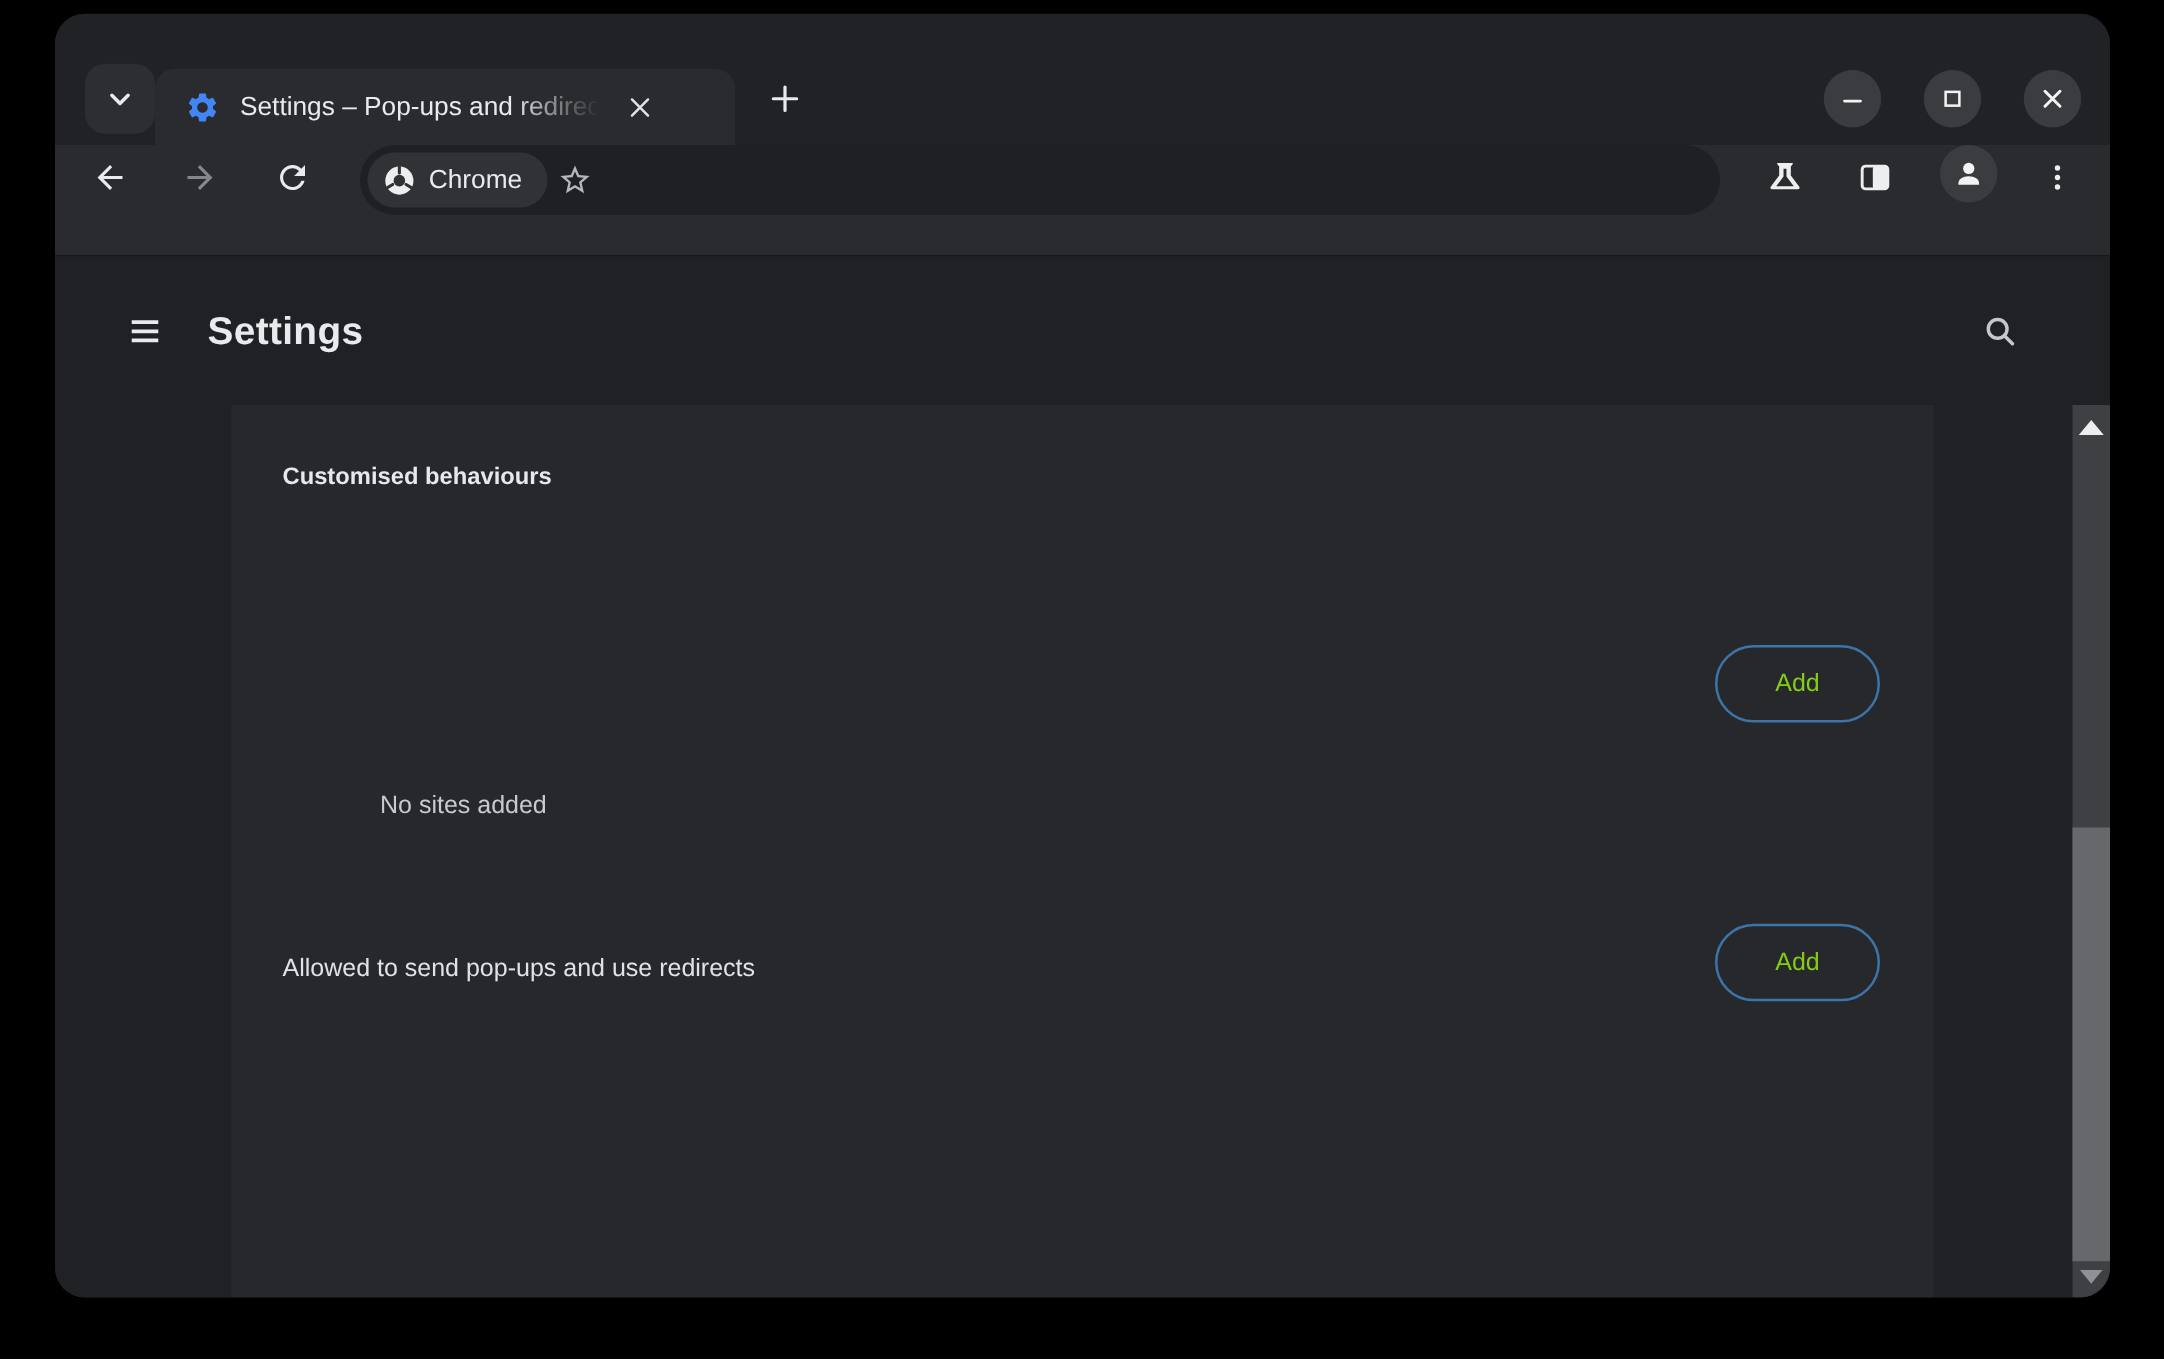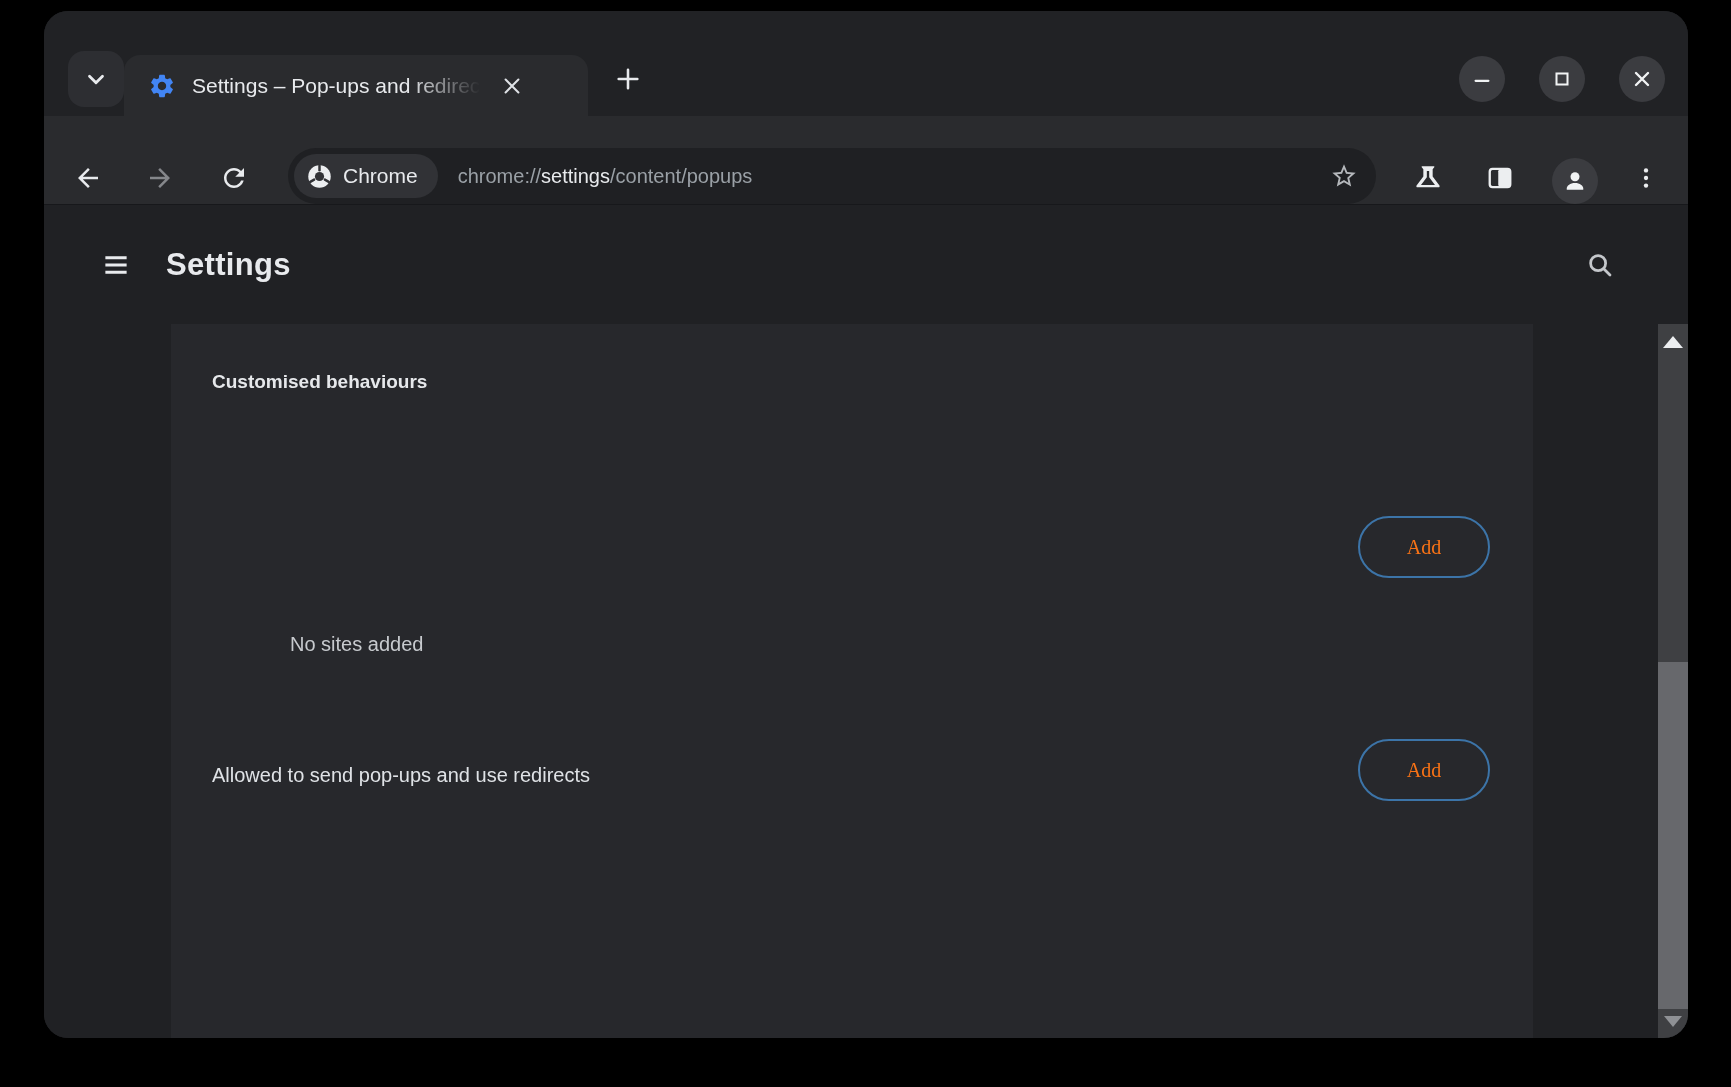--- a/index.html
+++ b/index.html
@@ -22,21 +22,21 @@
   .tab-close { width:36px; height:36px; border-radius:10px; display:flex; align-items:center;
                justify-content:center; margin-left:2px; flex:0 0 auto; }
   .new-tab-btn { position:absolute; left:561px; top:45px; width:46px; height:46px; border-radius:12px;
                  display:flex; align-items:center; justify-content:center; }
   .win-btn { position:absolute; top:45px; width:46px; height:46px; border-radius:50%; background:#3b3c40;
              display:flex; align-items:center; justify-content:center; }
   .win-min { left:1415px; } .win-max { left:1495px; } .win-close { left:1575px; }
 
   
   .toolbar { position:absolute; left:0; top:105px; width:100%; height:88px; background:#2a2b2e;
-             display:flex; align-items:flex-end; }
+             display:flex; align-items:flex-start; }
   .nav-btn { width:52px; height:52px; border-radius:50%; display:flex; align-items:center; justify-content:center; flex:0 0 auto; }
   .nav-back { margin-left:18px; } .nav-fwd { margin-left:20px; } .nav-reload { margin-left:22px; }
   .omnibox { position:relative; margin-left:28px; width:1088px; height:56px; border-radius:28px;
              background:#1f2023; display:flex; align-items:center; padding:0 18px 0 6px; }
   .site-chip { height:44px; border-radius:22px; background:#313236; display:flex; align-items:center;
                padding:0 20px 0 12px; flex:0 0 auto; }
   .site-chip-label { color:#e8eaed; font-size:21px; font-weight:500; margin-left:10px; }
   .url { margin-left:20px; font-size:20px; white-space:nowrap; flex:1 1 auto; overflow:hidden; }
   .url .dim { color:#9aa0a6; } .url .host { color:#e8eaed; }
   .omni-star { flex:0 0 auto; margin-left:8px; }
@@ -49,29 +49,29 @@
   
   .settings-header { position:absolute; left:0; top:193px; width:100%; height:120px; background:#202124;
                      border-top:1px solid #17181b; display:flex; align-items:center; }
   .menu-btn { width:56px; height:56px; margin-left:44px; display:flex; align-items:center; justify-content:center; border-radius:50%; }
   .settings-title { color:#e8eaed; font-size:31px; font-weight:600; margin-left:22px; letter-spacing:.3px; }
   .header-search-btn { position:absolute; left:1528px; top:32px; width:56px; height:56px; display:flex;
                        align-items:center; justify-content:center; border-radius:50%; }
 
   
   .page { position:absolute; left:0; top:313px; width:100%; height:714px; background:#202124; }
-  .card { position:absolute; left:127px; top:0; width:1362px; height:714px; background:#27282c; }
+  .card { position:absolute; left:141px; top:0; width:1362px; height:714px; background:#27282c; }
 
   .section-title { position:absolute; left:41px; top:47px; color:#e6e8eb; font-size:19px; font-weight:700; }
   .section-sub { position:absolute; left:41px; top:112px; color:#c7cace; font-size:20px; }
   .row-label { position:absolute; left:41px; color:#dfe2e6; font-size:20px; }
   .lbl-blocked { top:217px; } .lbl-allowed { top:440px; }
   .add-btn { position:absolute; left:1187px; width:132px; height:62px; border-radius:31px;
-             background:transparent; border:2px solid #3c74a8; color:#f97316; font-size:20px; font-weight:500;
-             font-family:Liberation Serif, serif; display:flex; align-items:center; justify-content:center; }
+             background:transparent; border:2px solid #3c74a8; color:#84cc16; font-size:20px; font-weight:500;
+             font-family:Liberation Sans, sans-serif; display:flex; align-items:center; justify-content:center; }
   .add-blocked { top:192px; } .add-allowed { top:415px; }
   .empty-text { position:absolute; left:119px; top:309px; color:#c7cace; font-size:20px; }
   .site-row { position:absolute; left:0; top:515px; width:1362px; height:62px; }
   .site-globe { position:absolute; left:119px; top:14px; }
   .site-url { position:absolute; left:184px; top:19px; color:#dfe2e6; font-size:20px; }
   .site-kebab { position:absolute; left:1258px; top:8px; width:46px; height:46px; border-radius:50%;
                 display:flex; align-items:center; justify-content:center; }
 
   
   .scrollbar { position:absolute; right:0; top:0; width:30px; height:714px; background:#3f4043; }
@@ -154,21 +154,20 @@
           <circle cx="12" cy="12" r="4.1" fill="#313236"></circle>
           <circle cx="12" cy="12" r="5.4" fill="none" stroke="#313236" stroke-width="0"></circle>
           <g fill="#313236">
             <rect x="10.9" y="1.4" width="2.2" height="6.2" rx="1.1" transform="rotate(0 12 12)"></rect>
             <rect x="10.9" y="1.4" width="2.2" height="6.2" rx="1.1" transform="rotate(120 12 12)"></rect>
             <rect x="10.9" y="1.4" width="2.2" height="6.2" rx="1.1" transform="rotate(240 12 12)"></rect>
           </g>
         </svg>
         <span class="site-chip-label">Chrome</span>
       </div>
-      <div class="url"><span class="dim">chrome://</span><span class="host">settings</span><span class="dim">/content/popups</span></div>
       <div class="omni-star">
         <svg width="28" height="28" viewBox="0 0 24 24">
           <path fill="#b4b7bb" d="M22 9.24l-7.19-.62L12 2 9.19 8.63 2 9.24l5.46 4.73L5.82 21 12 17.27 18.18 21l-1.63-7.03L22 9.24zM12 15.4l-3.76 2.27 1-4.28-3.32-2.88 4.38-.38L12 6.1l1.71 4.04 4.38.38-3.32 2.88 1 4.28L12 15.4z"></path>
         </svg>
       </div>
     </div>
 
     <div class="tool-icon-btn ti-flask">
       <svg width="28" height="28" viewBox="0 0 24 24">
         <path fill="#eceef0" d="M13 11.33L18 18H6l5-6.67V6h2m3.96-4H7.04c-.42 0-.65.48-.39.81L8 4.5v6.17L2.2 18.4c-.49.66-.02 1.6.8 1.6h18c.82 0 1.29-.94.8-1.6L16 10.67V4.5l1.35-1.69c.26-.33.03-.81-.39-.81z"></path>

